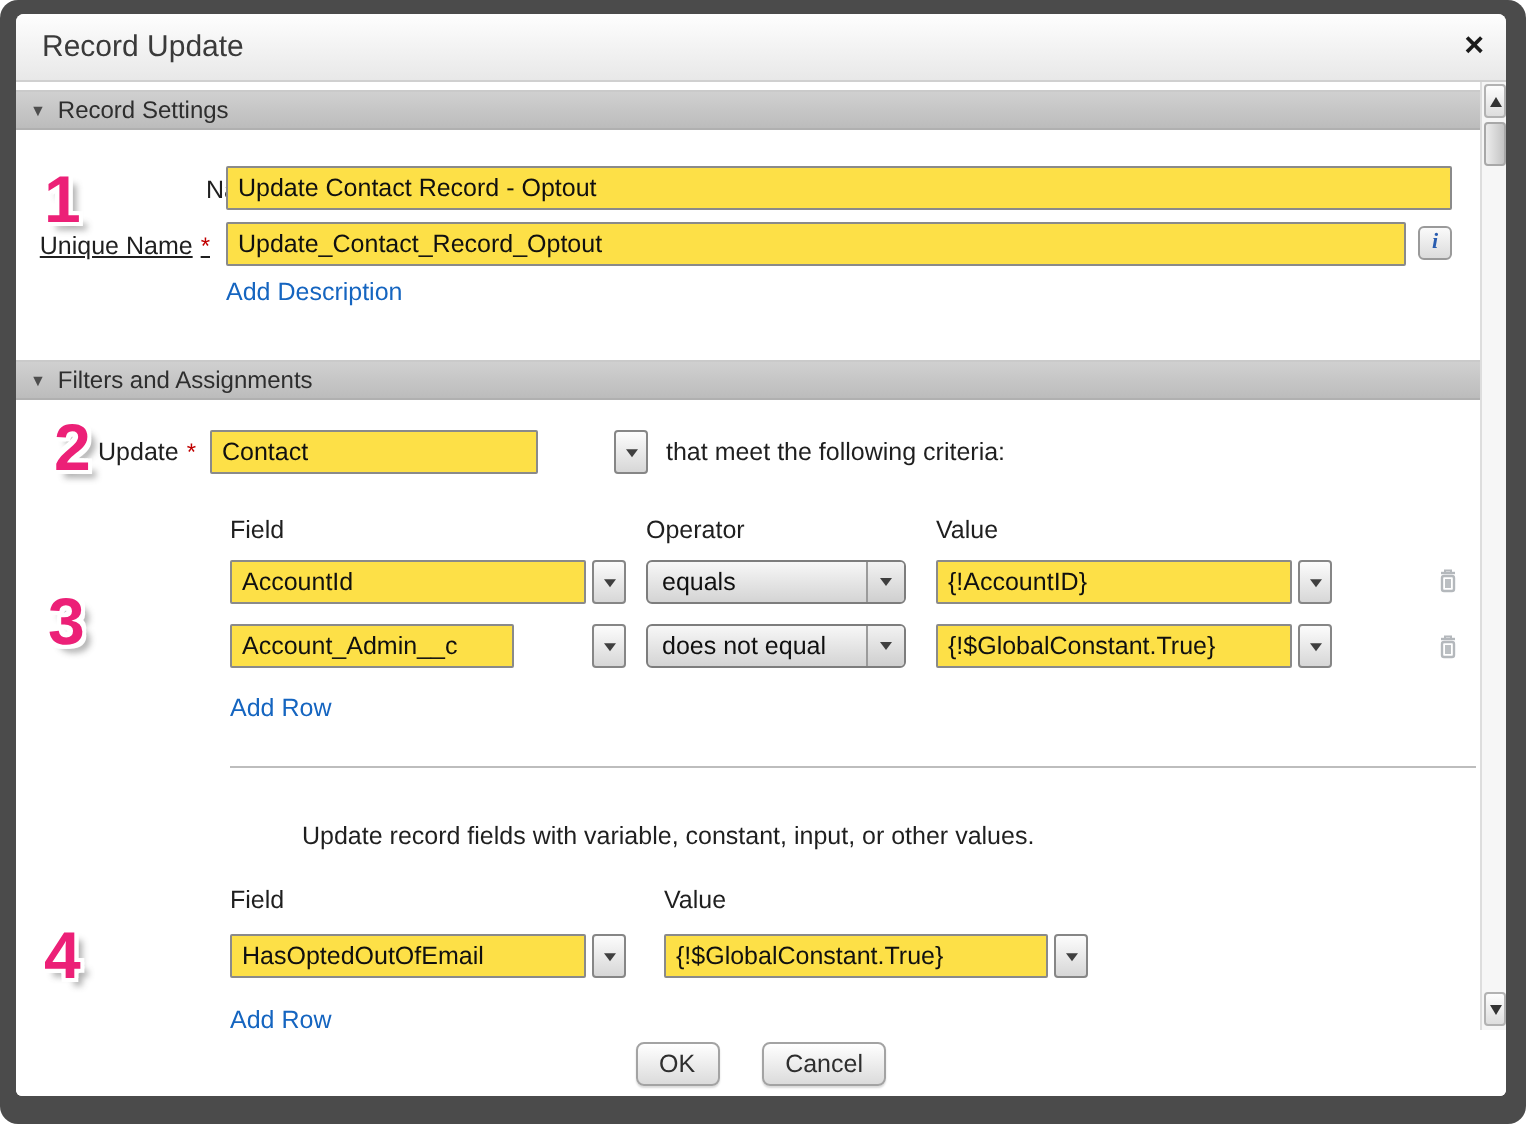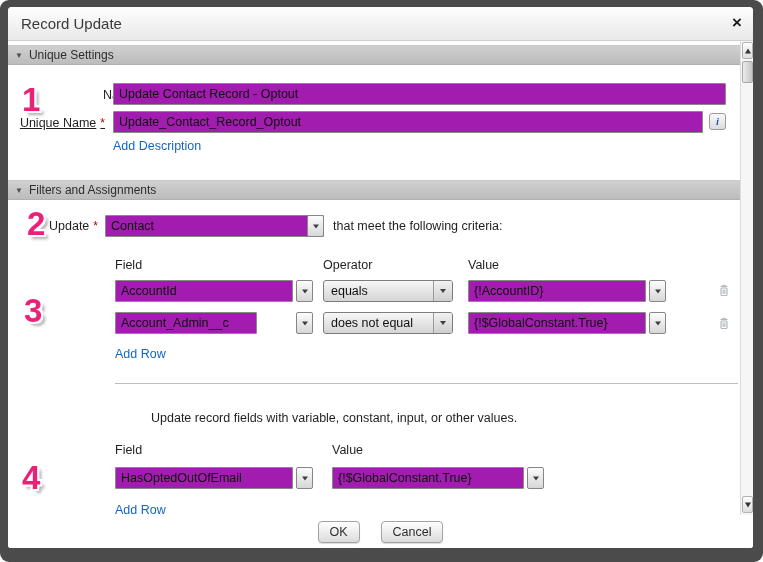--- a/index.html
+++ b/index.html
@@ -18,21 +18,21 @@
 
   .section-hdr { position:absolute; left:0; width:733px; height:20px;
                  background:linear-gradient(#d0d0d0,#bcbcbc);
                  border-top:1px solid #cacaca; border-bottom:1px solid #b0b0b0;
                  font-size:12px; color:#2e2e2e; line-height:18px; padding-left:7px; }
   .tri { font-size:8px; color:#4e4e4e; margin-right:6px; vertical-align:1px; }
 
   .fld-label { position:absolute; font-size:12.5px; color:#1f1f1f; line-height:22px; text-align:right; white-space:nowrap; }
   .req { color:#c00000; margin-left:4px; font-size:12px; }
 
-  .tx { position:absolute; height:22px; border:1px solid #8a8a8a; background:#a21caf;
+  .tx { position:absolute; height:22px; border:1px solid #8a8a8a; background:#fde047;
         font-size:12.5px; color:#101010; padding:2px 5px; border-radius:1px; outline:none; }
 
   .combo-btn { position:absolute; width:17px; height:22px; border:1px solid #868686; border-radius:2px;
                background:linear-gradient(#fcfcfc,#d7d7d7); cursor:pointer; }
   .combo-btn::after { content:""; position:absolute; left:50%; top:50%; transform:translate(-50%,-35%);
                       border-left:3.5px solid transparent; border-right:3.5px solid transparent; border-top:4.5px solid #3f3f3f; }
 
   .op-select { position:absolute; height:22px; width:130px; display:flex; align-items:center;
                border:1px solid #7d7d7d; border-radius:3px; background:linear-gradient(#f7f7f7,#d4d4d4);
                font-size:12.5px; color:#101010; padding-left:7px; cursor:pointer; }
@@ -91,21 +91,21 @@
     </div>
 
     <div class="body">
 
       <div class="annot" style="left:14px; top:42px;">1</div>
       <div class="annot" style="left:19px; top:166px;">2</div>
       <div class="annot" style="left:16px; top:253px;">3</div>
       <div class="annot" style="left:14px; top:420px;">4</div>
 
       <div class="section-hdr" style="top:4px;">
-        <span class="tri">▼</span><span>Unique Settings</span>
+        <span class="tri">▼</span><span>Record Settings</span>
       </div>
 
       <div class="fld-label" style="left:0; top:43px; width:97px;margin-left:40px;">
         <span>Name</span><span class="req">*</span>
       </div>
       <input class="tx" style="left: 105px; top: 42px; width: 613px;" value="Update Contact Record - Optout">
 
       <div class="fld-label" style="left:0; top:71px; width:97px;text-decoration:underline;">
         <span>Unique Name</span><span class="req">*</span>
       </div>
@@ -114,21 +114,21 @@
 
       <a class="link" style="left:105px; top:98px;">Add Description</a>
 
       <div class="section-hdr" style="top:139px;">
         <span class="tri">▼</span><span>Filters and Assignments</span>
       </div>
 
       <div class="fld-label" style="left:0; top:174px; width:90px;">
         <span>Update</span><span class="req">*</span>
       </div>
-      <input class="tx" style="left: 97px; top: 174px; width: 219px;" value="Contact">
+      <input class="tx" style="left: 97px; top: 174px; width: 164px;" value="Contact">
       <div class="combo-btn" style="left:299px; top:174px;"></div>
       <div class="plain-text" style="left:325px; top:178px;">that meet the following criteria:</div>
 
       <div class="col-hdr" style="left:107px; top:217px;">Field</div>
       <div class="col-hdr" style="left:315px; top:217px;">Operator</div>
       <div class="col-hdr" style="left:460px; top:217px;">Value</div>
 
       <input class="tx" style="left: 107px; top: 239px; width: 178px;" value="AccountId">
       <div class="combo-btn" style="left:288px; top:239px;"></div>
       <div class="op-select" style="left:315px; top:239px;">

